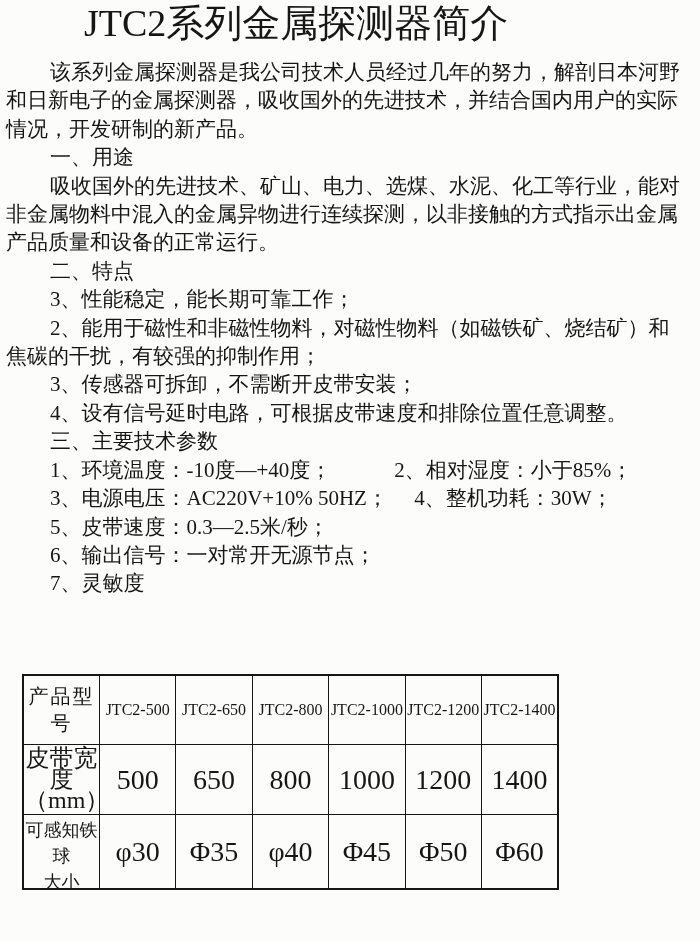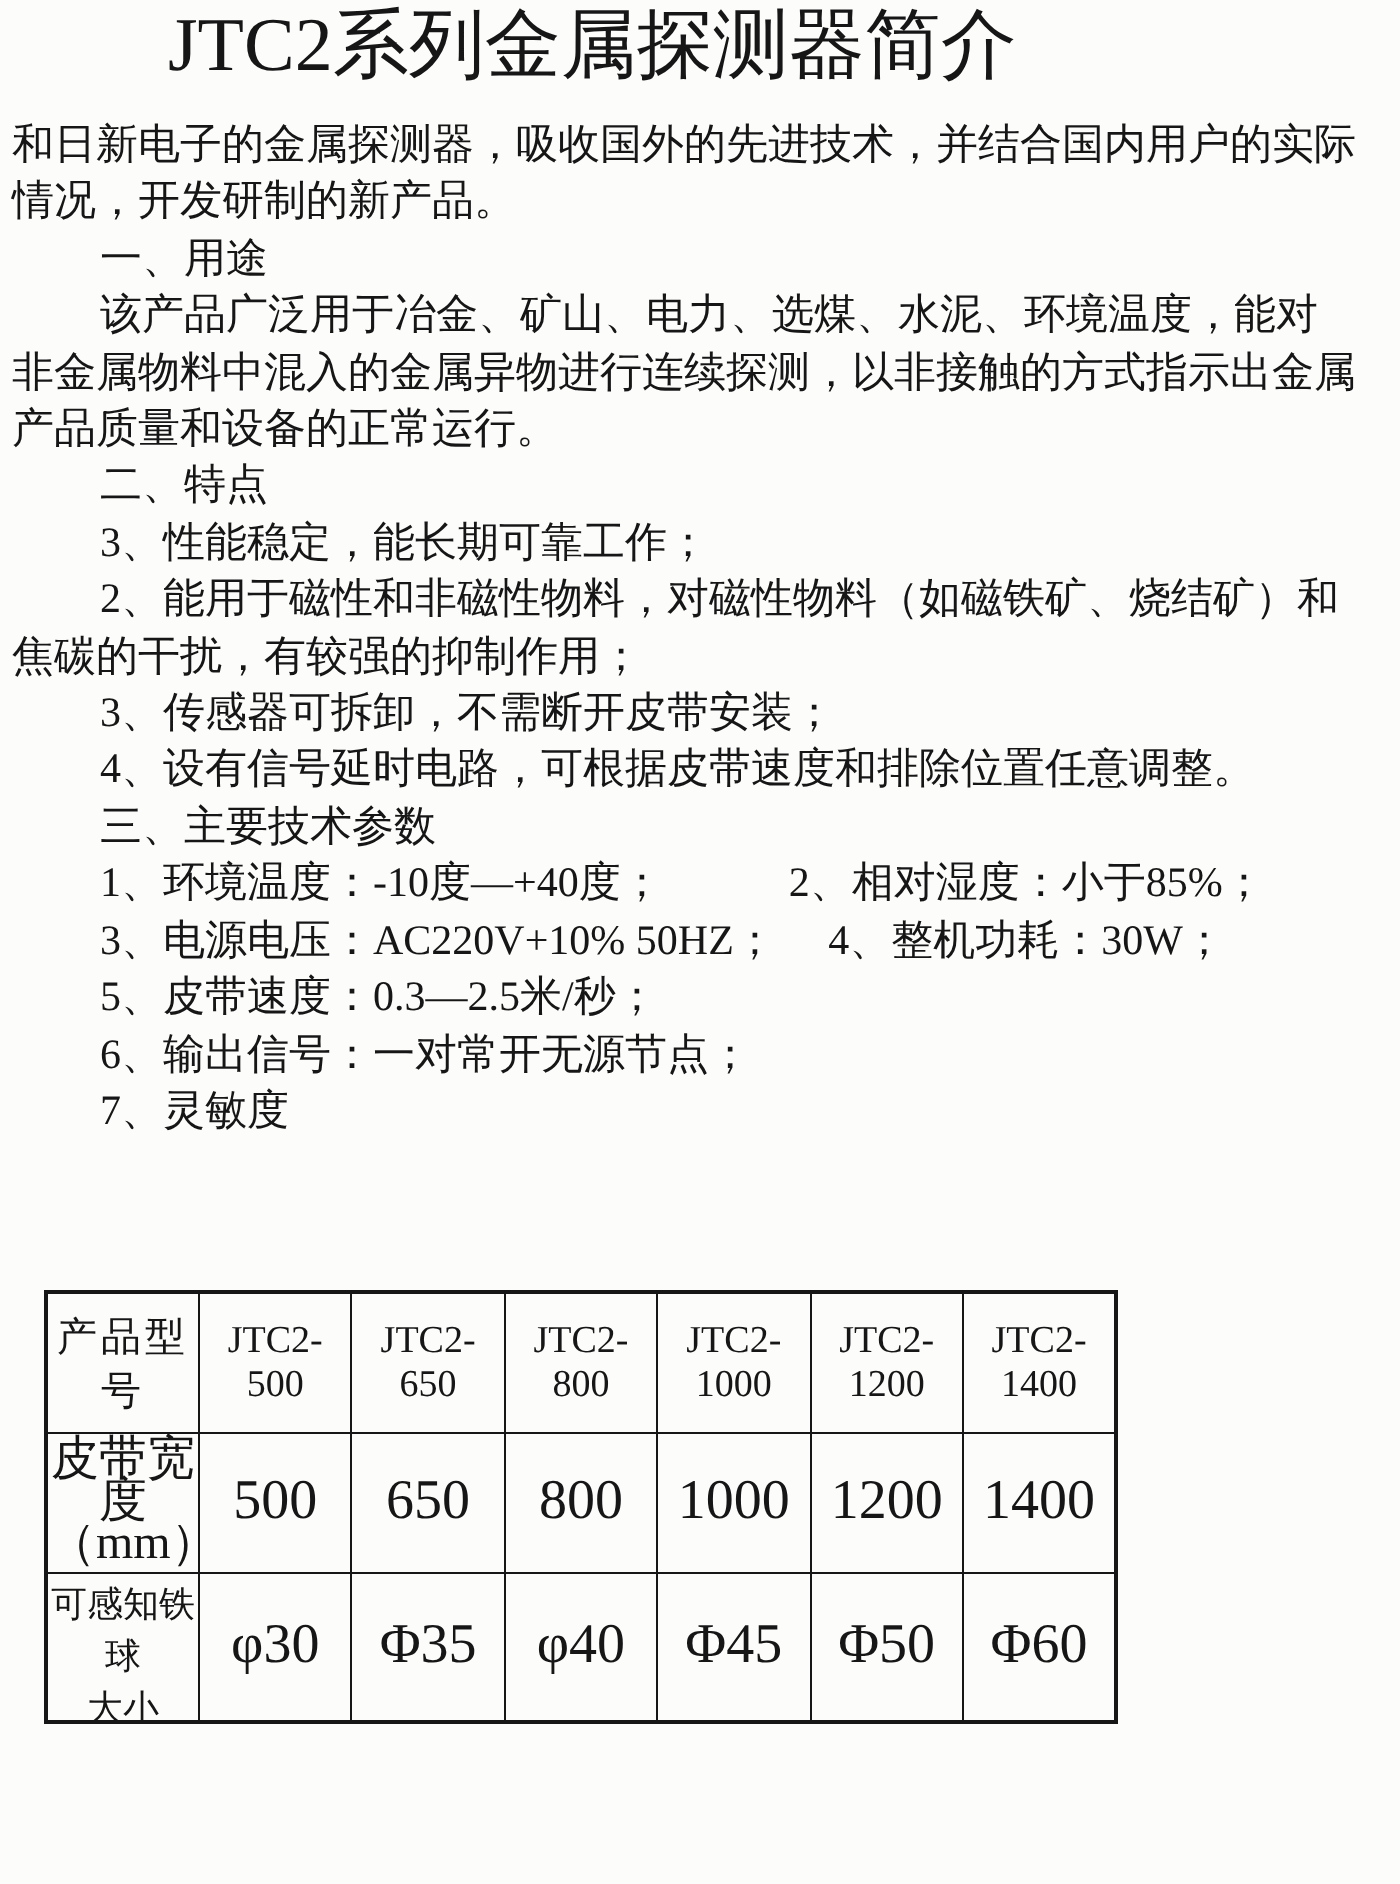--- a/index.html
+++ b/index.html
@@ -42,46 +42,47 @@
     text-align: center;
     vertical-align: middle;
     padding: 0;
     overflow: hidden;
   }
   tr.r1 { height: 70px; }
   tr.r2 { height: 70px; }
   tr.r3 { height: 74px; }
 
   .th-model   { font-size: 20px; letter-spacing: 2px; }
-  .model-cell { font-size: 19px; letter-spacing: 0; }
+  .model-cell { font-size: 16px; letter-spacing: 0; }
   .label-cell { font-size: 24px; line-height: 21px; white-space: pre-line; margin-top: 33px; }
   .value-cell { font-size: 28px; }
   td.label-sm { vertical-align: top; }
   .clip {
     display: block;
     height: 73px;
     overflow: hidden;
     padding-top: 2px;
     font-size: 18px;
     line-height: 26px;
     white-space: pre-line;
   }
 </style>
 </head>
 <body>
 
 <div class="page">
 
   <h1 class="doc-title">JTC2系列金属探测器简介</h1>
 
+  <div class="ln ind">该系列金属探测器是我公司技术人员经过几年的努力，解剖日本河野</div>
   <div class="ln">和日新电子的金属探测器，吸收国外的先进技术，并结合国内用户的实际</div>
   <div class="ln">情况，开发研制的新产品。</div>
 
   <div class="ln ind">一、用途</div>
-  <div class="ln ind">该产品广泛用于冶金、矿山、电力、选煤、水泥、环境温度，能对</div>
+  <div class="ln ind">吸收国外的先进技术、矿山、电力、选煤、水泥、化工等行业，能对</div>
   <div class="ln">非金属物料中混入的金属异物进行连续探测，以非接触的方式指示出金属</div>
   <div class="ln">产品质量和设备的正常运行。</div>
 
   <div class="ln ind">二、特点</div>
   <div class="ln ind">3、性能稳定，能长期可靠工作；</div>
   <div class="ln ind">2、能用于磁性和非磁性物料，对磁性物料（如磁铁矿、烧结矿）和</div>
   <div class="ln">焦碳的干扰，有较强的抑制作用；</div>
   <div class="ln ind">3、传感器可拆卸，不需断开皮带安装；</div>
   <div class="ln ind">4、设有信号延时电路，可根据皮带速度和排除位置任意调整。</div>
 

